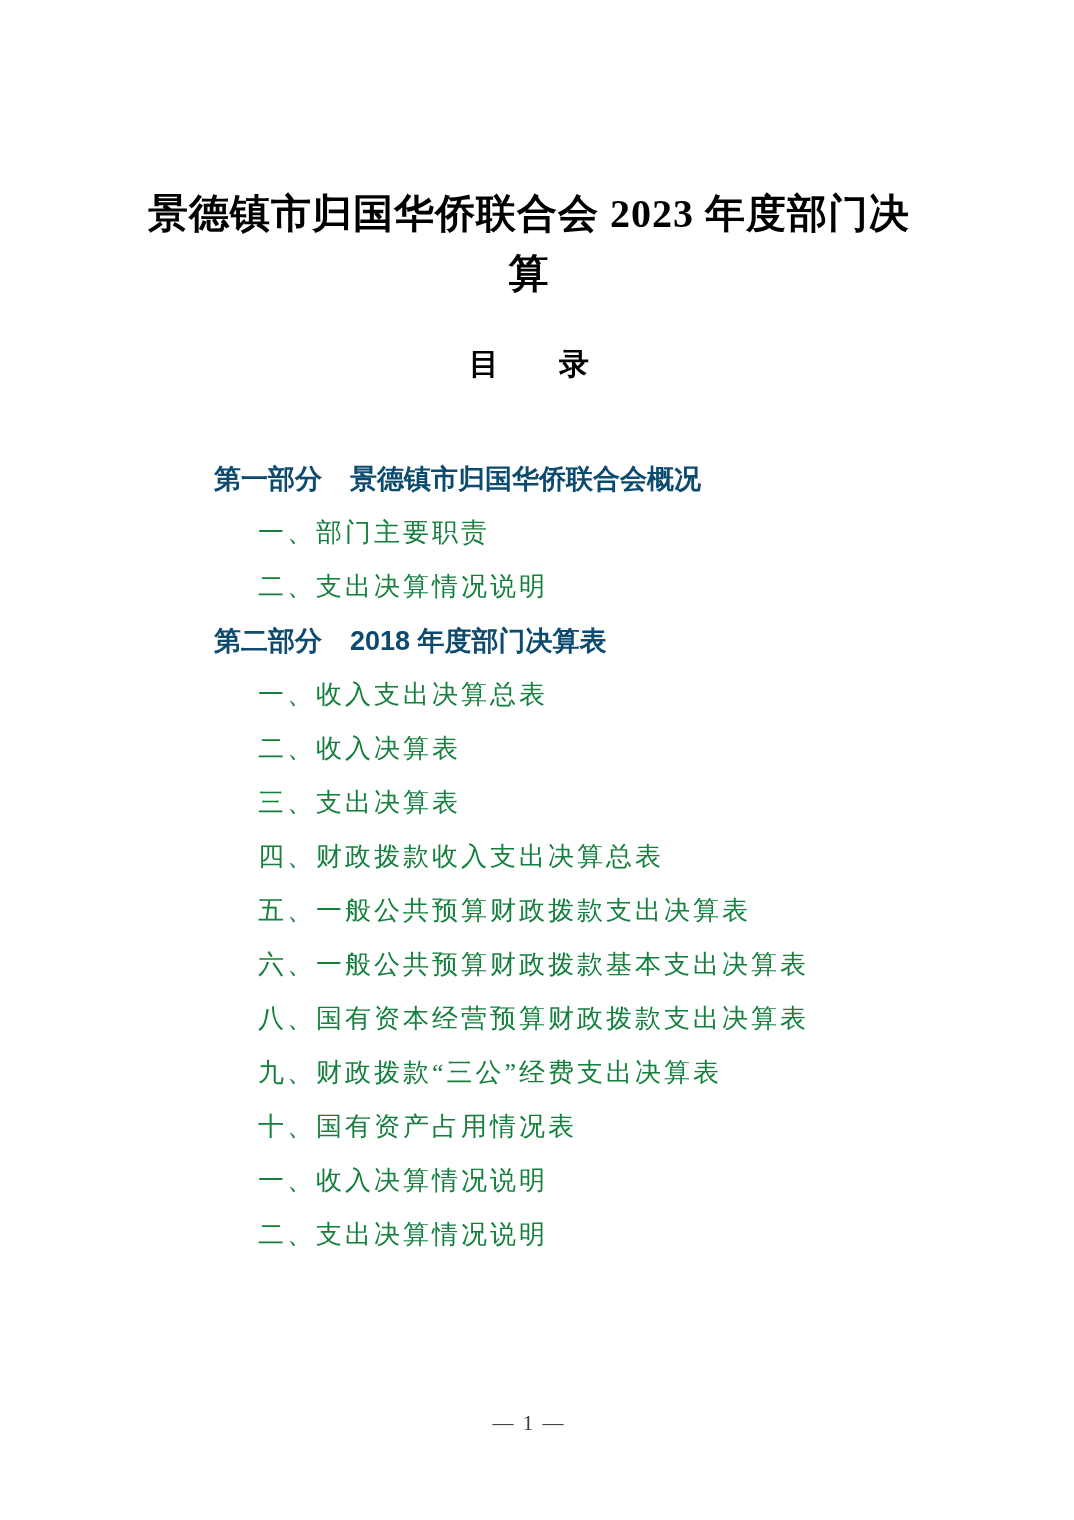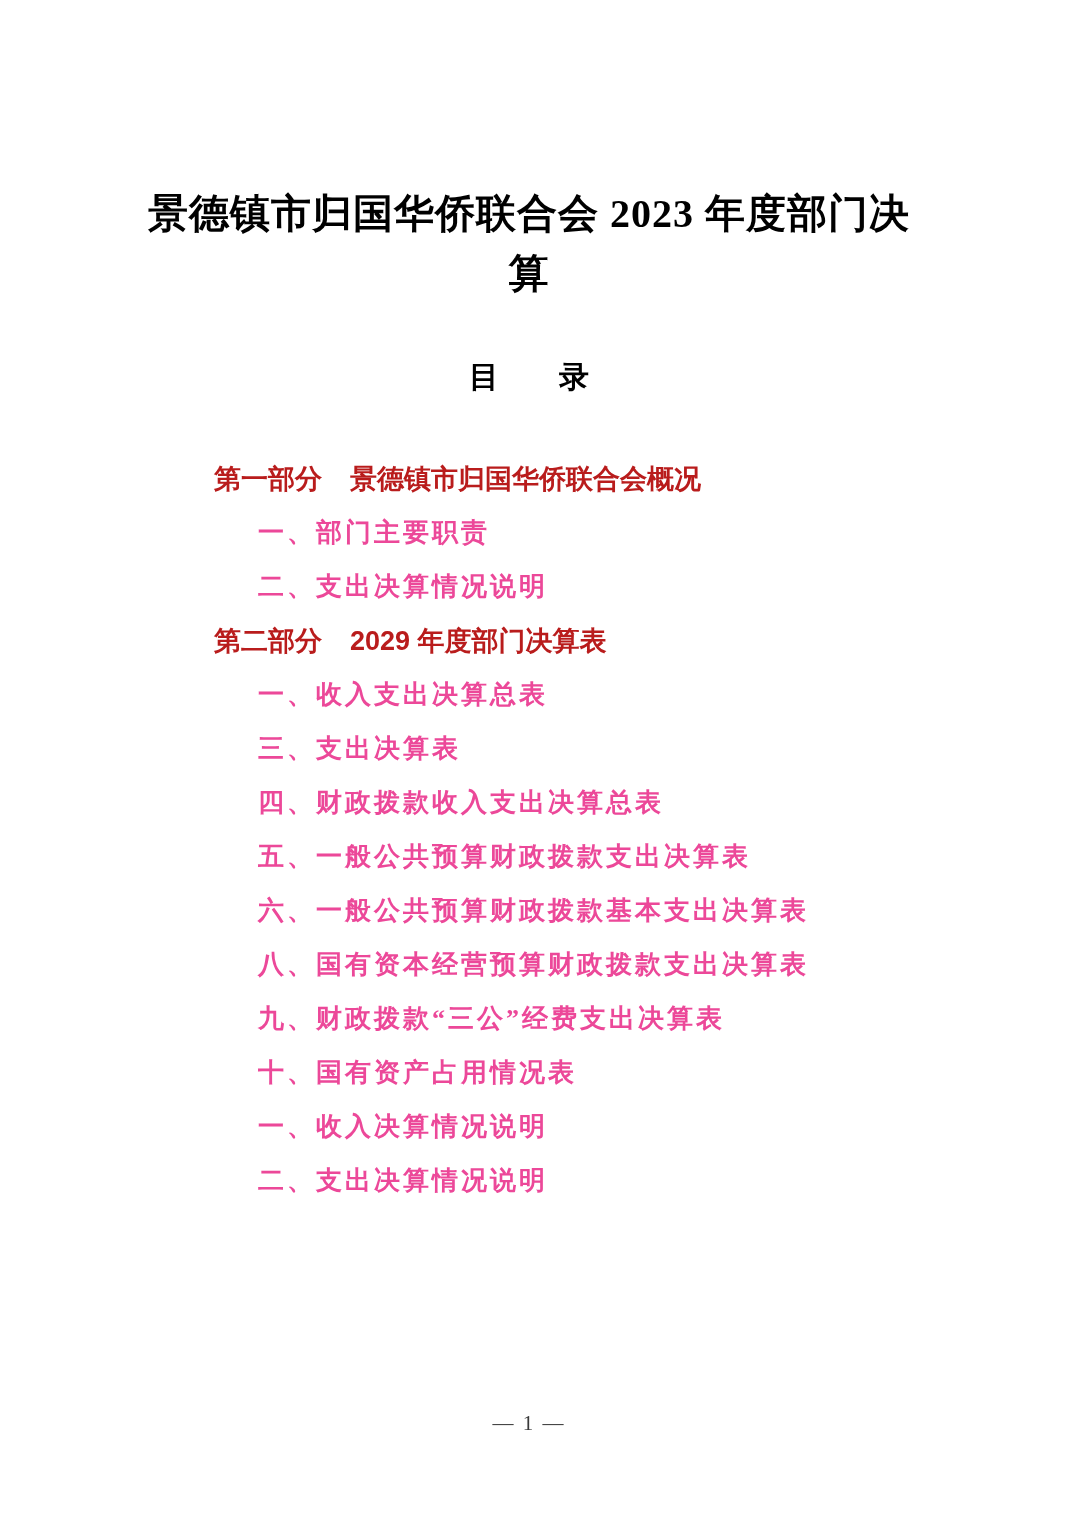--- a/index.html
+++ b/index.html
@@ -29,21 +29,21 @@
     font-weight: bold;
     font-size: 40px;
     line-height: 60px;
     letter-spacing: 1px;
     white-space: pre;
   }
 
   
   .toc-heading {
     position: absolute;
-    top: 360px;
+    top: 347px;
     left: 0;
     width: 100%;
     text-align: center;
     font-family: "Liberation Sans", sans-serif;
     font-weight: bold;
     font-size: 30px;
     line-height: 34px;
     white-space: pre;
   }
 
@@ -58,32 +58,32 @@
   .toc-line {
     height: 54px;
     line-height: 54px;
     white-space: nowrap;
   }
 
   .toc-section-heading {
     font-family: "Liberation Sans", sans-serif;
     font-weight: bold;
     font-size: 27px;
-    color: #b91c1c;
+    color: #0c4a6e;
   }
 
   .toc-section-heading .sec-title {
     margin-left: 28px;
   }
 
   .toc-item {
     font-family: "Liberation Serif", serif;
-    font-weight: bold;
+    font-weight: normal;
     font-size: 26px;
-    color: #ec4899;
+    color: #15803d;
     padding-left: 44px;
     letter-spacing: 3px;
   }
 
   
   .page-footer {
     position: absolute;
     top: 1408px;
     left: 0;
     width: 100%;
@@ -107,23 +107,24 @@
 
   <div class="toc">
 
     <div class="toc-line toc-section-heading">
       <span class="sec-label">第一部分</span><span class="sec-title">景德镇市归国华侨联合会概况</span>
     </div>
     <div class="toc-line toc-item">一、部门主要职责</div>
     <div class="toc-line toc-item">二、支出决算情况说明</div>
 
     <div class="toc-line toc-section-heading">
-      <span class="sec-label">第二部分</span><span class="sec-title">2029 年度部门决算表</span>
+      <span class="sec-label">第二部分</span><span class="sec-title">2018 年度部门决算表</span>
     </div>
     <div class="toc-line toc-item">一、收入支出决算总表</div>
+    <div class="toc-line toc-item">二、收入决算表</div>
     <div class="toc-line toc-item">三、支出决算表</div>
     <div class="toc-line toc-item">四、财政拨款收入支出决算总表</div>
     <div class="toc-line toc-item">五、一般公共预算财政拨款支出决算表</div>
     <div class="toc-line toc-item">六、一般公共预算财政拨款基本支出决算表</div>
     <div class="toc-line toc-item">八、国有资本经营预算财政拨款支出决算表</div>
     <div class="toc-line toc-item">九、财政拨款“三公”经费支出决算表</div>
     <div class="toc-line toc-item">十、国有资产占用情况表</div>
 
     <div class="toc-line toc-item">一、收入决算情况说明</div>
     <div class="toc-line toc-item">二、支出决算情况说明</div>

